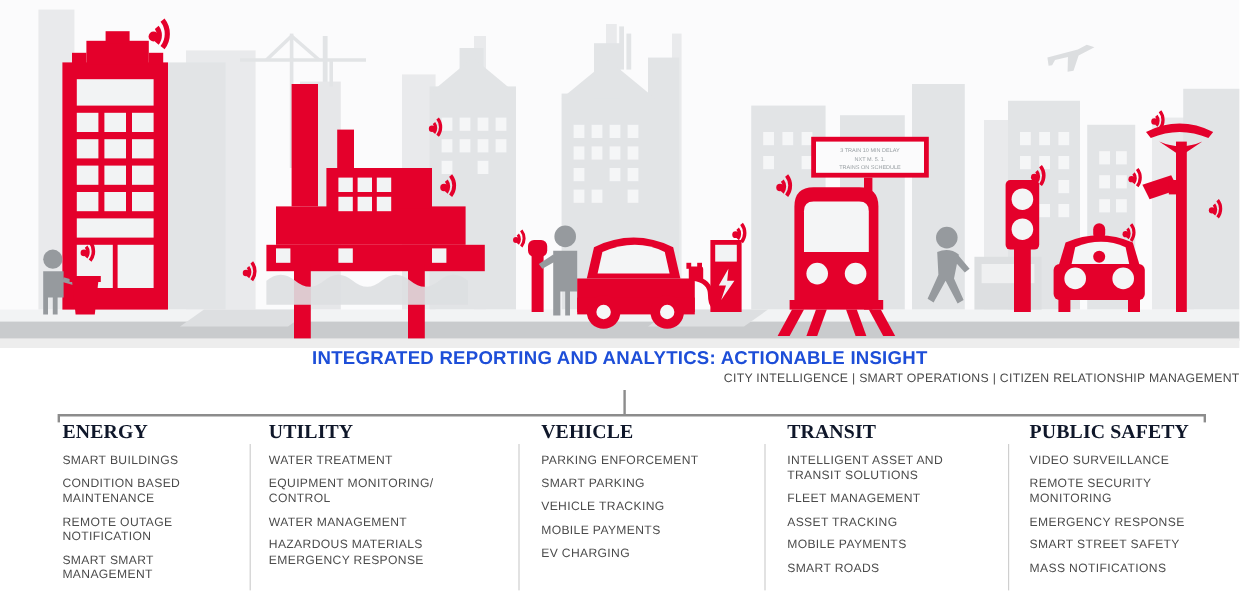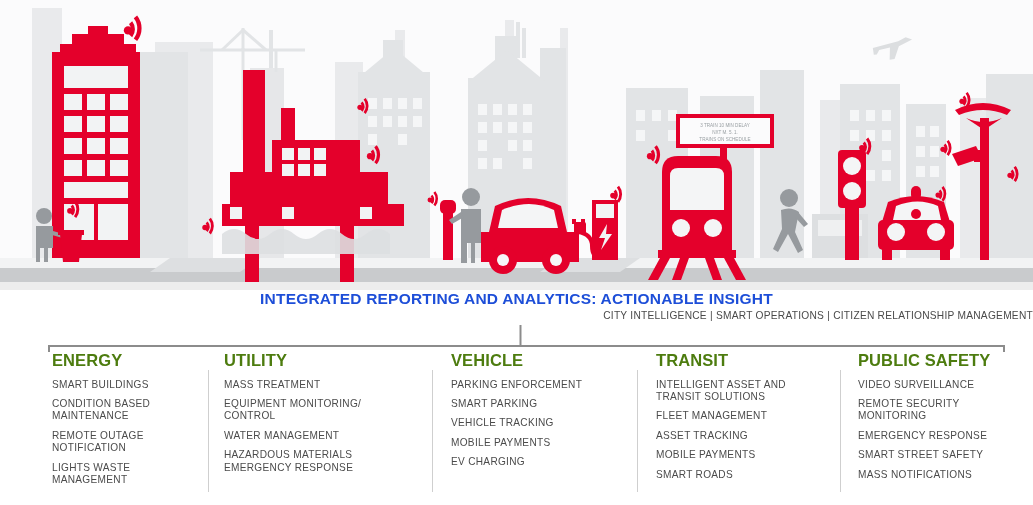--- a/index.html
+++ b/index.html
@@ -27,22 +27,22 @@
     font-size:10.2px;letter-spacing:.25px;color:#4a4a4a;
   }
 
   
   #bracket{position:absolute;left:0;top:325px;width:1033px;height:30px;}
 
   
   #cats{position:absolute;left:0;top:352px;width:1033px;height:153px;background:#fff;}
   .col{position:absolute;top:0;}
   .col-head{
-    font-size:16.5px;font-weight:bold;color:#4d7c0f;letter-spacing:.1px;
-    margin:0 0 10px 0;line-height:1;
+    font-size:16.5px;font-weight:bold;color:#0f172a;letter-spacing:.1px;
+    margin:0 0 10px 0;line-height:1;font-family:Liberation Serif, serif;
   }
   .col ul{list-style:none;margin:0;padding:0;}
   .col li{
     font-size:10.1px;color:#4b4b4b;letter-spacing:.3px;
     line-height:12.4px;margin-bottom:7px;white-space:pre-line;
   }
   .divider{position:absolute;top:18px;width:1px;height:122px;background:#cfcfcf;}
 </style>
 </head>
 <body>
@@ -389,29 +389,29 @@
     <div class="divider" style="left:840px"></div>
 
     <div class="col" style="left:52px;width:150px">
       <div class="col-head">ENERGY</div>
       <ul>
         <li>SMART BUILDINGS</li>
         <li>CONDITION BASED
 MAINTENANCE</li>
         <li>REMOTE OUTAGE
 NOTIFICATION</li>
-        <li>LIGHTS WASTE
+        <li>SMART SMART
 MANAGEMENT</li>
       </ul>
     </div>
 
     <div class="col" style="left:224px;width:192px">
       <div class="col-head">UTILITY</div>
       <ul>
-        <li>MASS TREATMENT</li>
+        <li>WATER TREATMENT</li>
         <li>EQUIPMENT MONITORING/
 CONTROL</li>
         <li>WATER MANAGEMENT</li>
         <li>HAZARDOUS MATERIALS
 EMERGENCY RESPONSE</li>
       </ul>
     </div>
 
     <div class="col" style="left:451px;width:180px">
       <div class="col-head">VEHICLE</div>

